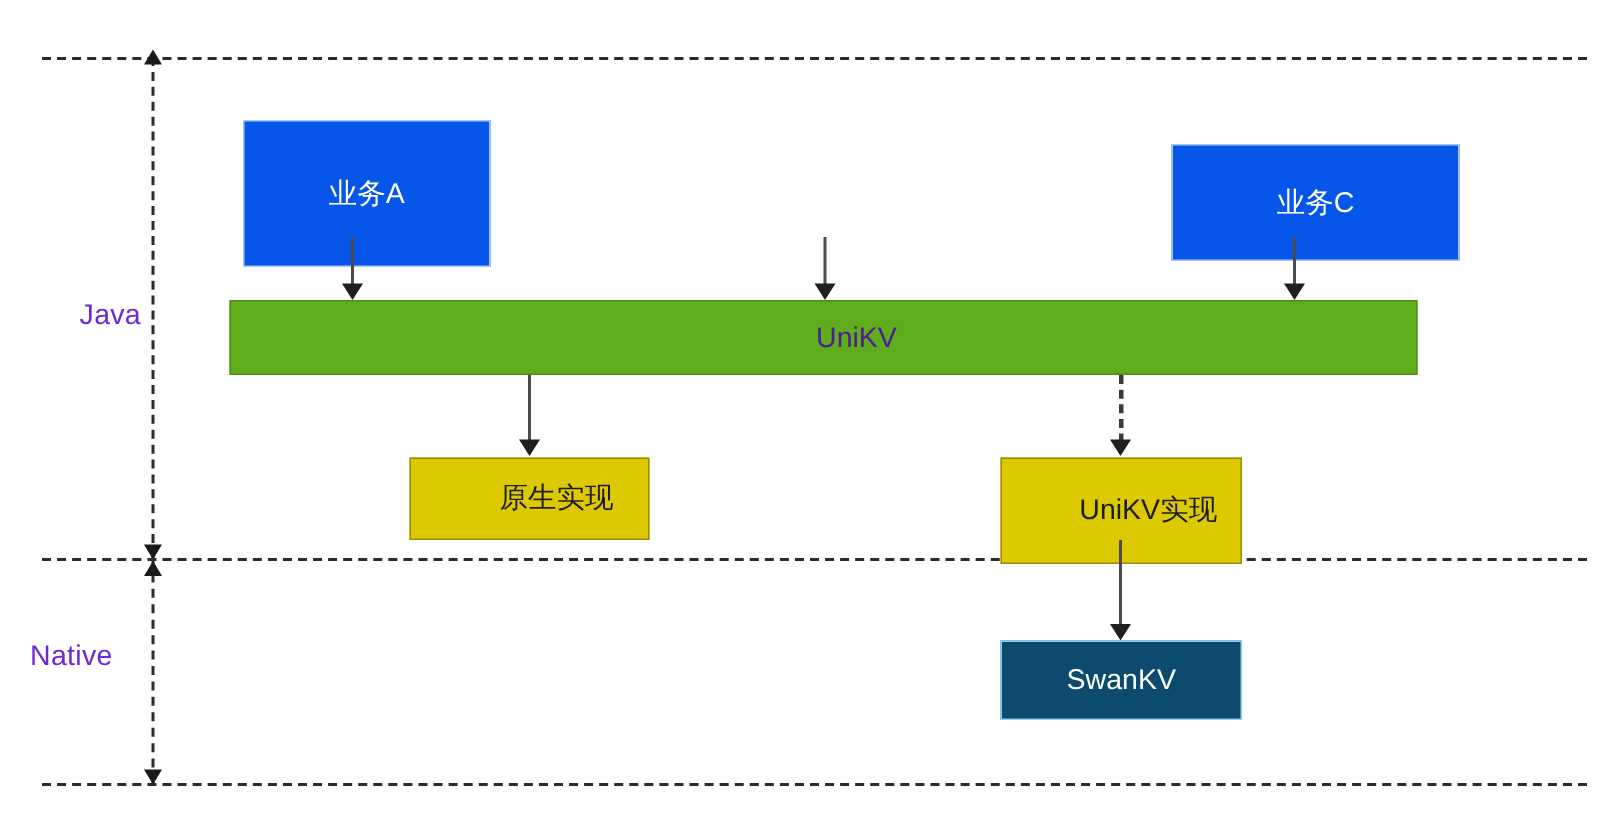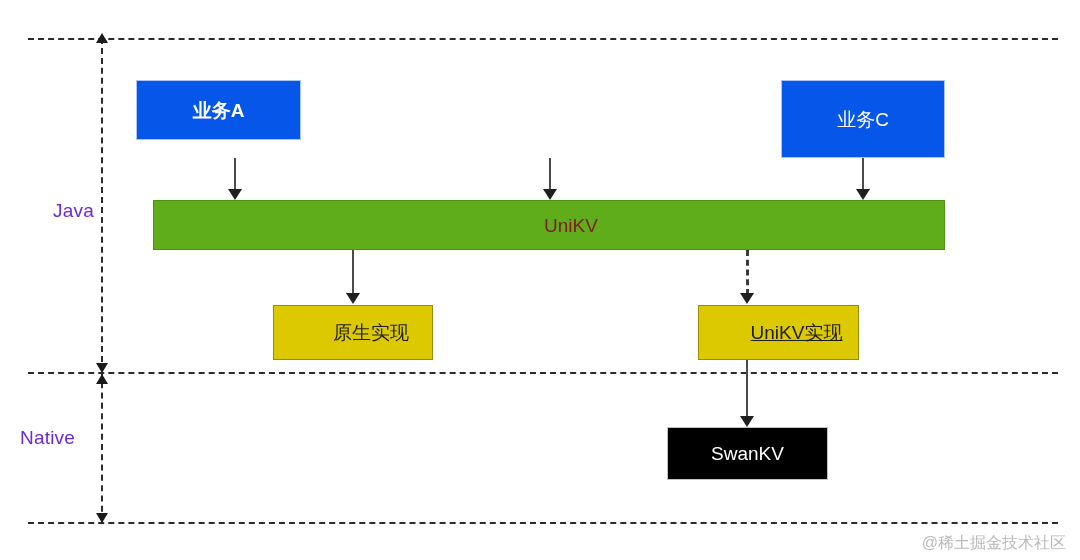--- a/index.html
+++ b/index.html
@@ -74,31 +74,31 @@
     white-space: nowrap;
   }
   .node.blue {
     background: #0756ea;
     border: 1px solid #a9c6f5;
     color: #ffffff;
   }
   .node.green {
     background: #5fad1b;
     border: 1px solid #4e8f16;
-    color: #7f1d1d;
+    color: #4c1d95;
     padding-left: 44px;
   }
   .node.yellow {
     background: #ddc900;
     border: 1px solid #9a8b07;
     color: #1d1d1d;
     padding-left: 36px;
   }
   .node.cyan {
-    background: #000000;
+    background: #0c4a6e;
     border: 1px solid #8fd2f0;
     color: #ffffff;
   }
 
   
   .conn {
     position: absolute;
     width: 0;
   }
   .conn.solid  { border-left: 2px solid #4b4b4b; }
@@ -135,46 +135,45 @@
   <div class="vtip up" style="top:33px;"></div>
   <div class="vtip down" style="top:363px;"></div>
 
   <div class="vspan vspan-native"></div>
   <div class="vtip up" style="top:374px;"></div>
   <div class="vtip down" style="top:513px;"></div>
 
   <div class="band-label label-java">Java</div>
   <div class="band-label label-native">Native</div>
 
-  <div class="node blue" style="left:136px; top:80px; width:165px; height:60px;font-weight:bold;">业务A</div>
+  <div class="node blue" style="left:162px; top:80px; width:165px; height:98px;">业务A</div>
 
 
-  <div class="node blue" style="left:781px; top:80px; width:164px; height:78px;">业务C</div>
+  <div class="node blue" style="left:781px; top:96px; width:192px; height:78px;">业务C</div>
 
   <div class="conn solid" style="left:234px; top:158px; height:33px;"></div>
   <div class="arrowhead" style="left:228px; top:189px;"></div>
 
   <div class="conn solid" style="left:549px; top:158px; height:33px;"></div>
   <div class="arrowhead" style="left:543px; top:189px;"></div>
 
   <div class="conn solid" style="left:862px; top:158px; height:33px;"></div>
   <div class="arrowhead" style="left:856px; top:189px;"></div>
 
   <div class="node green" style="left:153px; top:200px; width:792px; height:50px;">UniKV</div>
 
   <div class="conn solid" style="left:352px; top:250px; height:45px;"></div>
   <div class="arrowhead" style="left:346px; top:293px;"></div>
 
   <div class="conn dashed" style="left:746px; top:250px; height:45px;"></div>
   <div class="arrowhead" style="left:740px; top:293px;"></div>
 
   <div class="node yellow" style="left:273px; top:305px; width:160px; height:55px;">原生实现</div>
 
-  <div class="node yellow" style="left:698px; top:305px; width:161px; height:55px;text-decoration:underline;">UniKV实现</div>
+  <div class="node yellow" style="left:667px; top:305px; width:161px; height:71px;">UniKV实现</div>
 
   <div class="conn solid" style="left:746px; top:360px; height:58px;"></div>
   <div class="arrowhead" style="left:740px; top:416px;"></div>
 
   <div class="node cyan" style="left:667px; top:427px; width:161px; height:53px;">SwanKV</div>
 
-  <div class="watermark">@稀土掘金技术社区</div>
 
 </div>
 
 </body></html>

